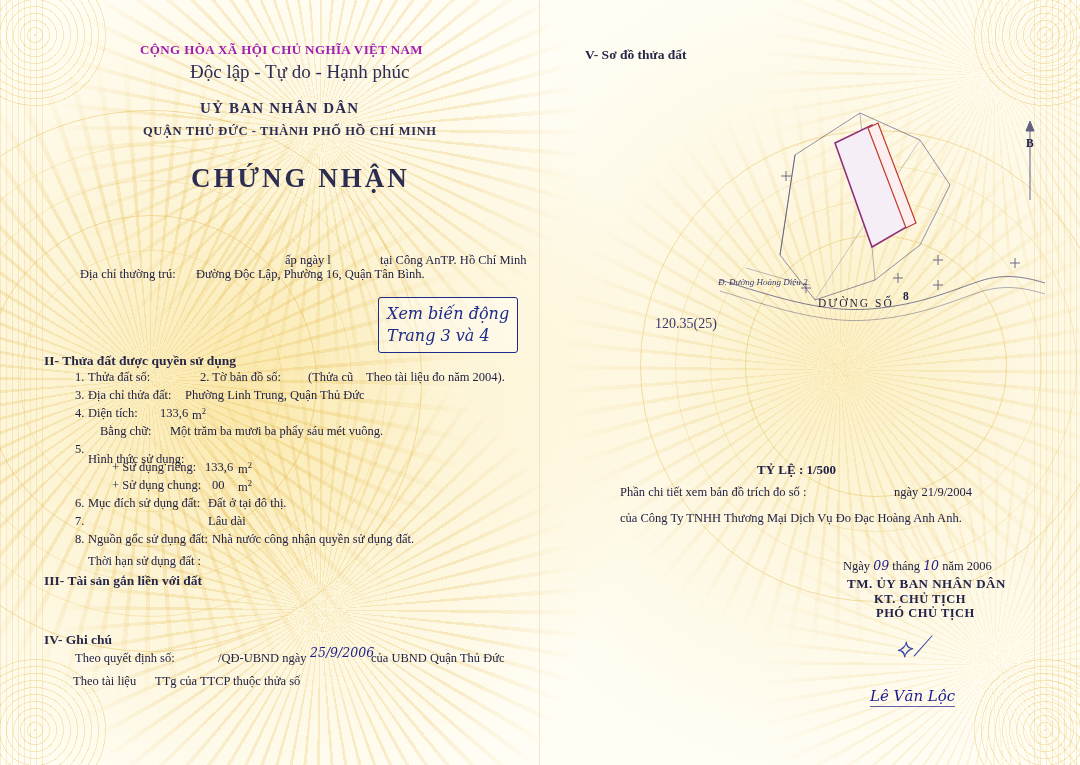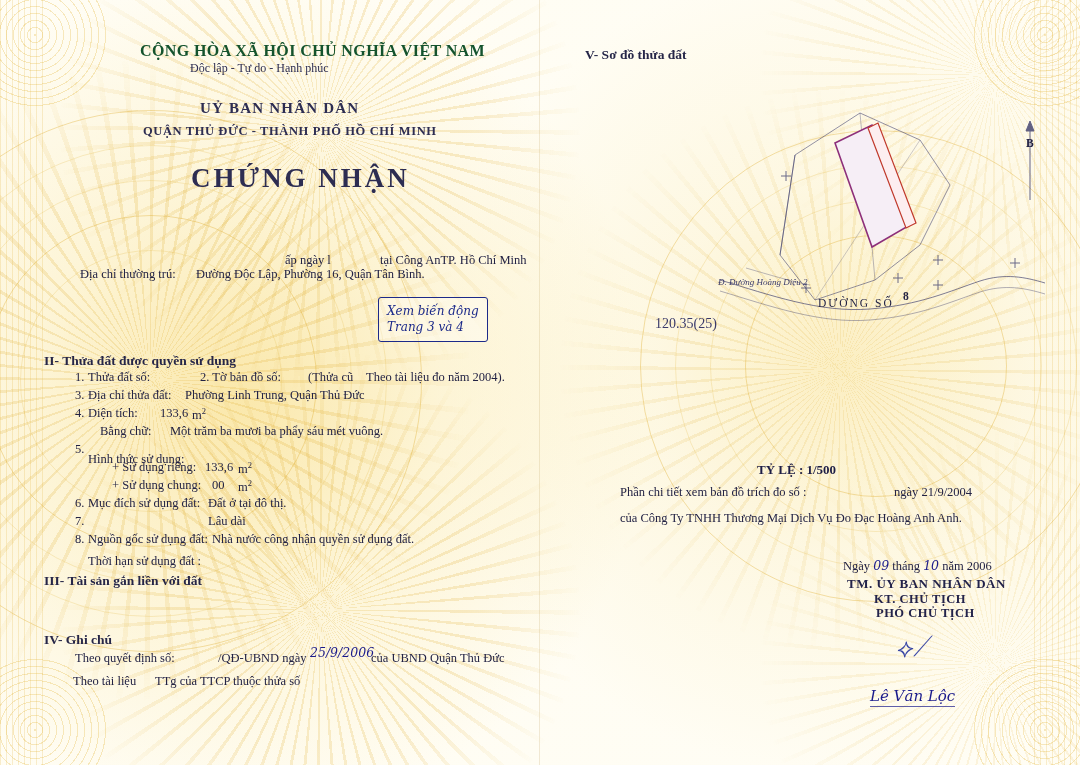--- a/index.html
+++ b/index.html
@@ -80,26 +80,26 @@
   }
 
   
   .content { position: absolute; inset: 0; }
 
   .txt { position: absolute; white-space: nowrap; }
 
   .hdr-country {
     font-variant: small-caps;
     font-weight: bold;
-    font-size: 16px;
+    font-size: 13px;
     letter-spacing: .4px;
-    color: #14532d;
+    color: #a21caf;
   }
   .hdr-motto {
-    font-size: 12px;
+    font-size: 19px;
     color: #2d2d52;
   }
   .hdr-ubnd {
     font-variant: small-caps;
     font-weight: bold;
     font-size: 15px;
     letter-spacing: 1.2px;
     color: #2d2d52;
   }
   .hdr-quan {
@@ -141,21 +141,21 @@
     position: absolute;
     border: 1.6px solid #1c2a8a;
     border-radius: 3px;
     padding: 5px 8px 6px 8px;
     line-height: 1.35;
     background: rgba(255,255,255,.35);
   }
   .note-box div {
     font-family: "DejaVu Serif", serif;
     font-style: italic;
-    font-size: 12px;
+    font-size: 16px;
     color: #1c2a8a;
     white-space: nowrap;
   }
 
   
   .map-wrap { position: absolute; left: 620px; top: 95px; width: 430px; height: 250px; }
   .scale-txt {
     font-weight: bold;
     font-size: 13px;
     color: #1d1d45;

